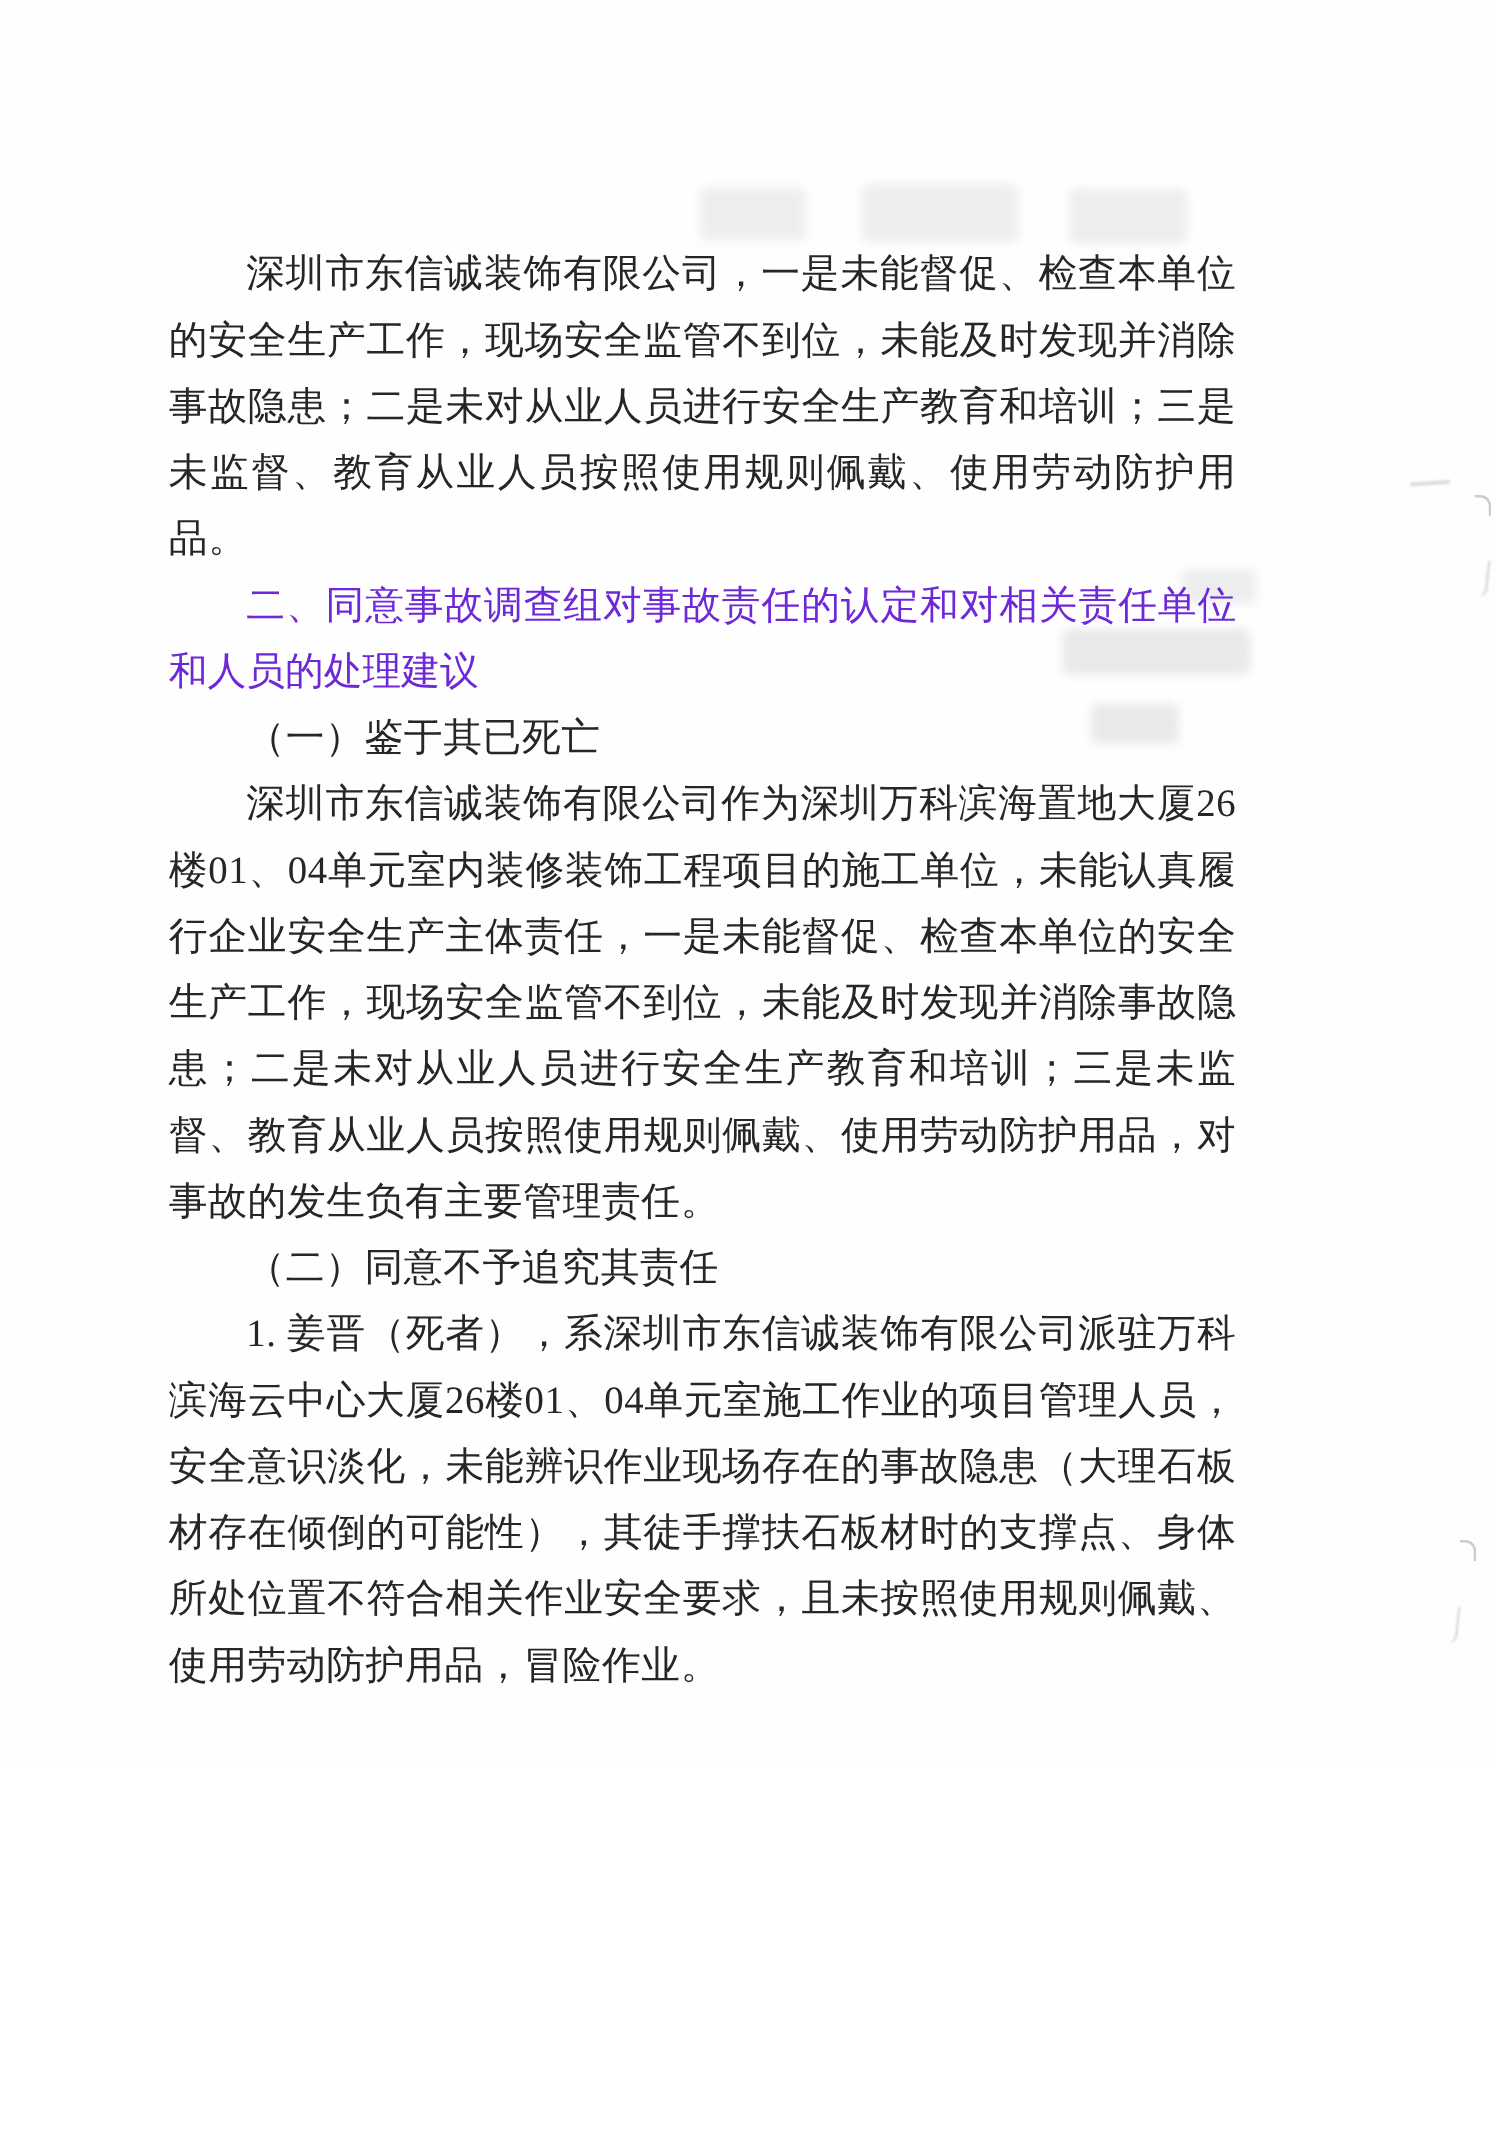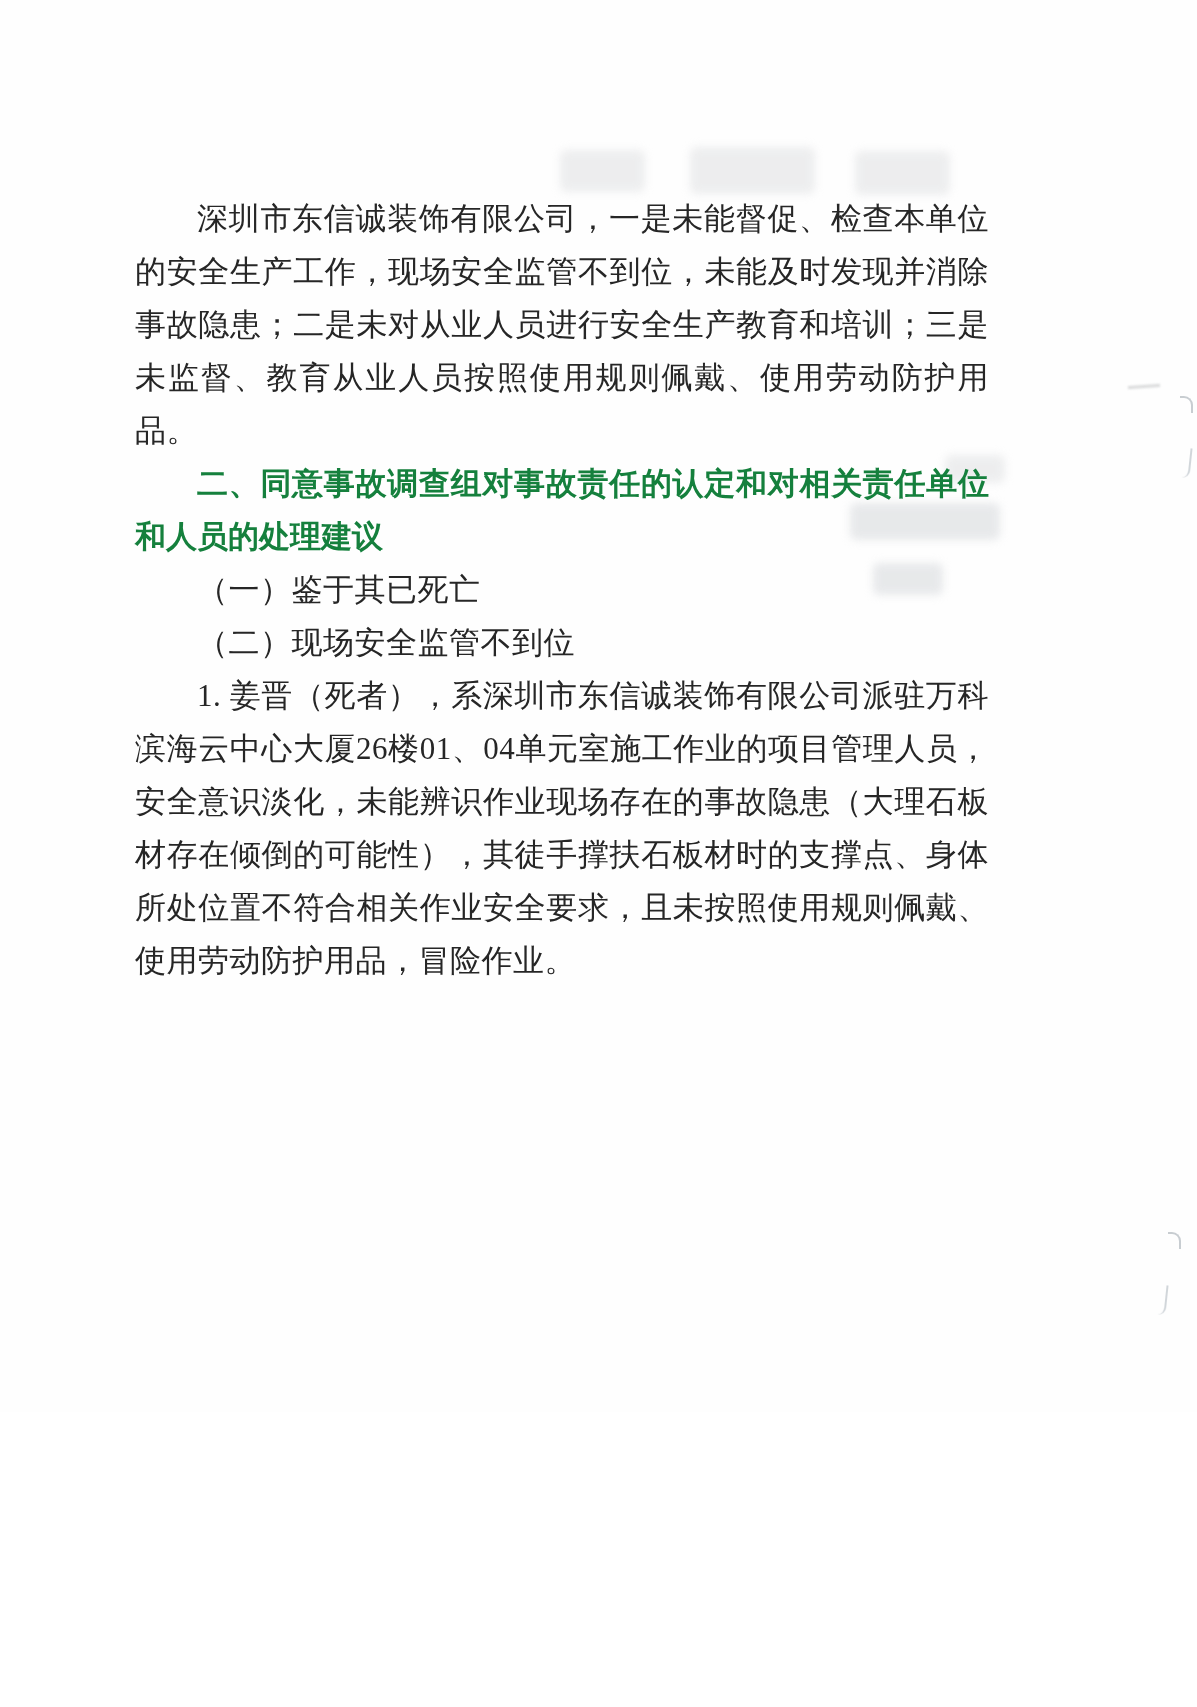--- a/index.html
+++ b/index.html
@@ -26,22 +26,22 @@
     text-align: justify;
     text-justify: inter-ideograph;
   }
   .para {
     margin: 0;
     text-indent: 2em;
     letter-spacing: 0.5px;
   }
   .para.heading {
     font-family: "Liberation Sans", sans-serif;
-    font-weight: 700;
-    color: #15803d;
+    font-weight: 400;
+    color: #6d28d9;
     letter-spacing: 0px;
   }
   .footer {
     position: absolute;
     left: 180px;
     top: 1536px;
     font-size: 27px;
     color: #333333;
     letter-spacing: 5px;
     font-family: "Liberation Serif", serif;
@@ -100,21 +100,22 @@
   <div class="artifact mark-dash" style="left:1128px; top:385px;"></div>
   <div class="artifact mark-hook" style="left:1180px; top:396px;"></div>
   <div class="artifact mark-squiggle" style="left:1182px; top:448px;"></div>
   <div class="artifact mark-hook" style="left:1168px; top:1232px;"></div>
   <div class="artifact mark-squiggle" style="left:1158px; top:1285px;"></div>
 
   <main class="content">
       <div class="para body">深圳市东信诚装饰有限公司，一是未能督促、检查本单位的安全生产工作，现场安全监管不到位，未能及时发现并消除事故隐患；二是未对从业人员进行安全生产教育和培训；三是未监督、教育从业人员按照使用规则佩戴、使用劳动防护用品。</div>
       <div class="para heading">二、同意事故调查组对事故责任的认定和对相关责任单位和人员的处理建议</div>
       <div class="para body">（一）鉴于其已死亡</div>
-      <div class="para body">（二）现场安全监管不到位</div>
+      <div class="para body">深圳市东信诚装饰有限公司作为深圳万科滨海置地大厦26楼01、04单元室内装修装饰工程项目的施工单位，未能认真履行企业安全生产主体责任，一是未能督促、检查本单位的安全生产工作，现场安全监管不到位，未能及时发现并消除事故隐患；二是未对从业人员进行安全生产教育和培训；三是未监督、教育从业人员按照使用规则佩戴、使用劳动防护用品，对事故的发生负有主要管理责任。</div>
+      <div class="para body">（二）同意不予追究其责任</div>
       <div class="para body">1. 姜晋（死者），系深圳市东信诚装饰有限公司派驻万科滨海云中心大厦26楼01、04单元室施工作业的项目管理人员，安全意识淡化，未能辨识作业现场存在的事故隐患（大理石板材存在倾倒的可能性），其徒手撑扶石板材时的支撑点、身体所处位置不符合相关作业安全要求，且未按照使用规则佩戴、使用劳动防护用品，冒险作业。</div>
     </main>
 
   <div class="footer">
     <span>— 2 —</span>
   </div>
 
 </div>
 
 </body></html>

